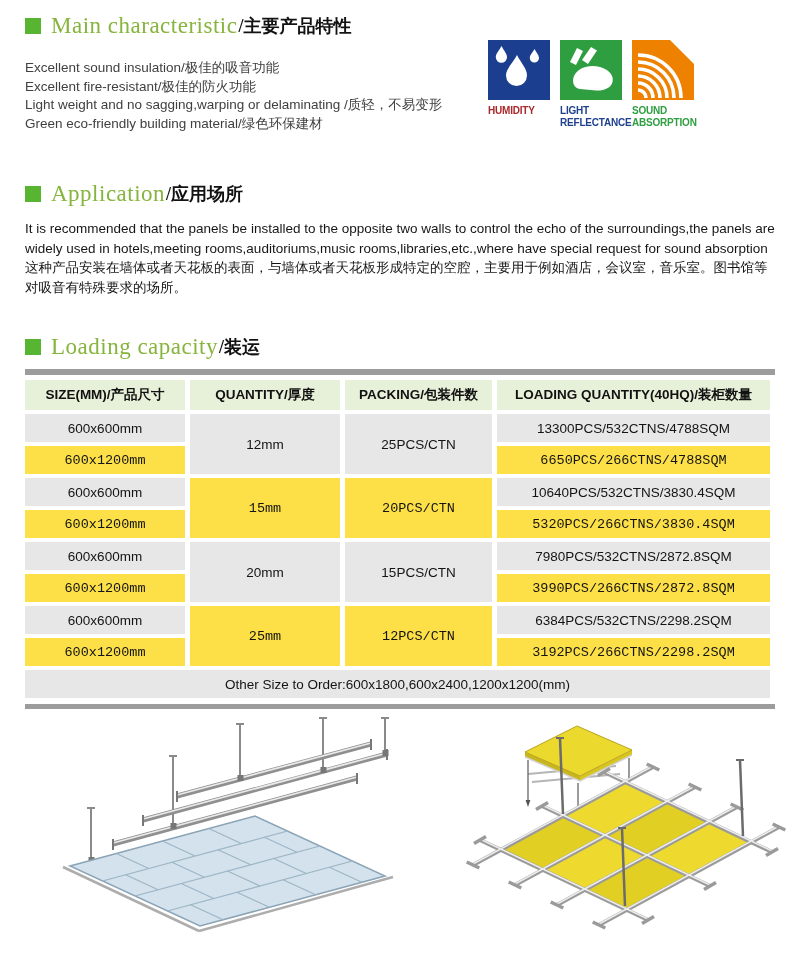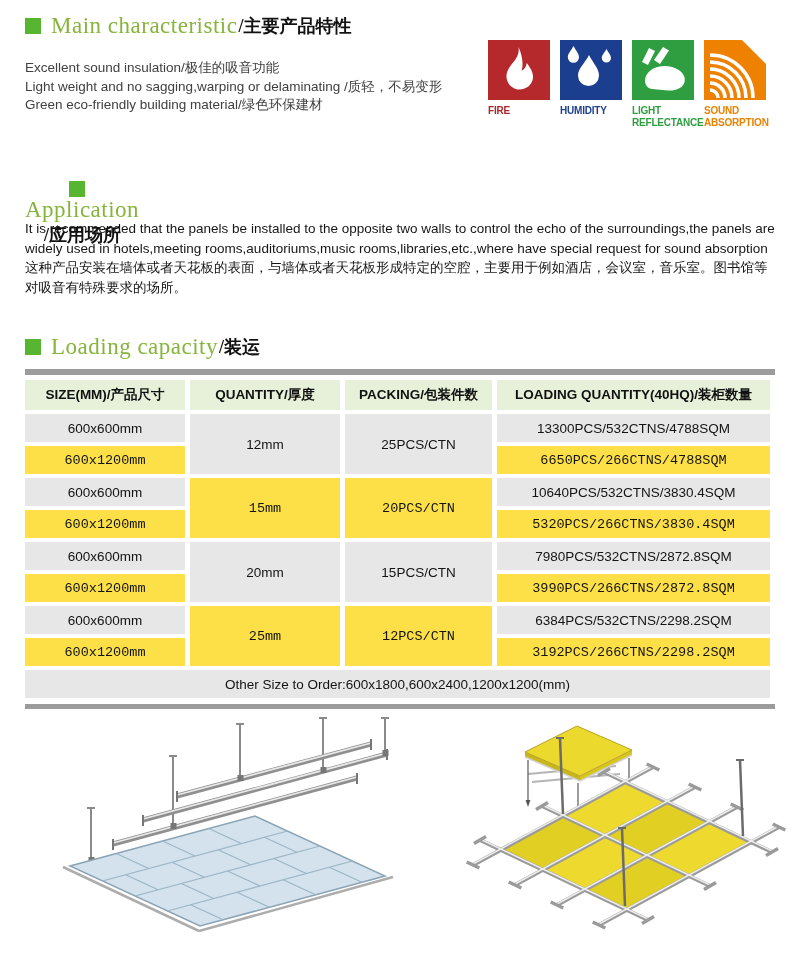--- a/index.html
+++ b/index.html
@@ -52,39 +52,26 @@
 <div class="page">
 
   <div class="section-title" style="top:13px;">
     <span class="bullet"></span>
     <span class="title-en">Main characteristic</span>
     <span class="title-zh">/主要产品特性</span>
   </div>
 
   <div class="char-lines">
     <div>Excellent sound insulation/极佳的吸音功能</div>
+    <div>Excellent fire-resistant/极佳的防火功能</div>
     <div>Light weight and no sagging,warping or delaminating /质轻，不易变形</div>
     <div>Green eco-friendly building material/绿色环保建材</div>
   </div>
 
   <div class="features">
-    <div class="feature">
-      <svg class="feature-tile" viewBox="0 0 62 60">
-        <rect x="0" y="0" width="62" height="60" fill="#b5282c"></rect>
-        <path fill="#ffffff" d="M30.5 7
-          C 31.5 13.5, 29 17.5, 25.5 22
-          C 21 27.5, 18 32, 18.5 37.5
-          C 19.2 44.5, 25 49.5, 31.5 49.5
-          C 38.5 49.5, 44.6 44.5, 45 37.5
-          C 45.3 32, 42 27.5, 38.8 23
-          C 38 27.5, 35.8 29.8, 33.6 30.7
-          C 35.8 24, 34 14.5, 30.5 7 Z"></path>
-      </svg>
-      <div class="feature-label">FIRE</div>
-    </div>
     <div class="feature">
       <svg class="feature-tile" viewBox="0 0 62 60">
         <rect x="0" y="0" width="62" height="60" fill="#1b3f8e"></rect>
         <path fill="#ffffff" d="M29 15 C33 23 39 28.5 39 35.5 A10.5 10.5 0 1 1 18 35.5 C18 28.5 25 23 29 15 Z"></path>
         <path fill="#ffffff" d="M13.5 6 C15.8 10.5 19 13.5 19 17.2 A5.6 5.6 0 1 1 7.8 17.2 C7.8 13.5 11.2 10.5 13.5 6 Z"></path>
         <path fill="#ffffff" d="M46.5 9 C48.3 12.5 51 15 51 18 A4.6 4.6 0 1 1 41.8 18 C41.8 15 44.7 12.5 46.5 9 Z"></path>
       </svg>
       <div class="feature-label">HUMIDITY</div>
     </div>
     <div class="feature">
@@ -106,21 +93,21 @@
           <path d="M35 58 A29 29 0 0 0 6 29"></path>
           <path d="M42 58 A36 36 0 0 0 6 22"></path>
           <path d="M49 58 A43 43 0 0 0 6 15"></path>
         </g>
         <polygon points="38,0 62,0 62,24" fill="#ffffff"></polygon>
       </svg>
       <div class="feature-label">SOUND ABSORPTION</div>
     </div>
   </div>
 
-  <div class="section-title" style="top:181px;flex-direction:column;">
+  <div class="section-title" style="top:181px;">
     <span class="bullet"></span>
     <span class="title-en">Application</span>
     <span class="title-zh">/应用场所</span>
   </div>
 
   <div class="app-para">
     <span>It is recommended that the panels be installed to the opposite two walls to control the echo of the surroundings,the panels are widely used in hotels,meeting rooms,auditoriums,music rooms,libraries,etc.,where have special request for sound absorption</span>
     <span>这种产品安装在墙体或者天花板的表面，与墙体或者天花板形成特定的空腔，主要用于例如酒店，会议室，音乐室。图书馆等对吸音有特殊要求的场所。</span>
   </div>
 

